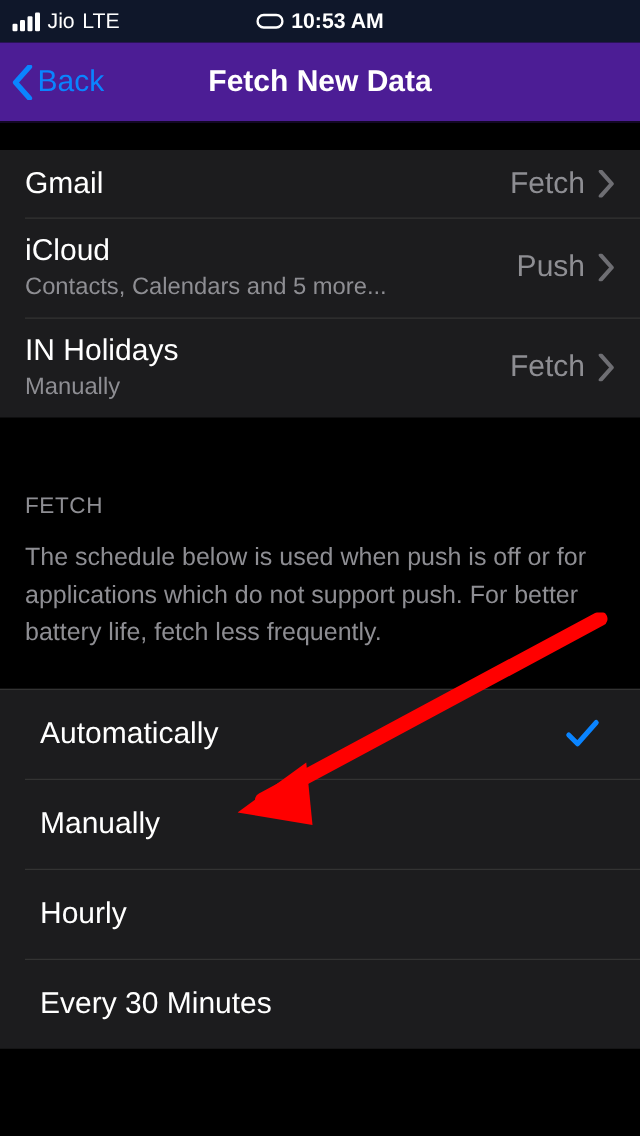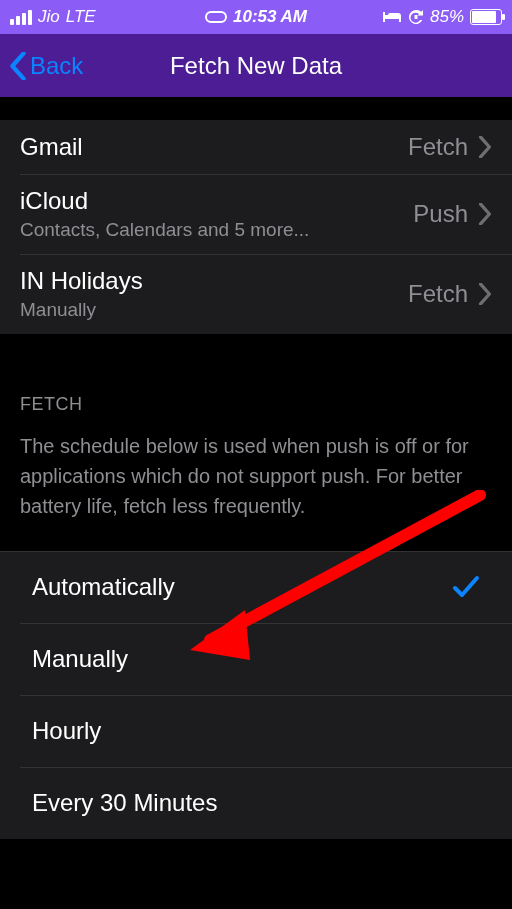--- a/index.html
+++ b/index.html
@@ -8,29 +8,28 @@
     height: 909px;
     background: #000;
     font-family: -apple-system, "Helvetica Neue", Helvetica, Arial, sans-serif;
     color: #fff;
     overflow: hidden;
     position: relative;
   }
   
   .status-bar {
     height: 34px;
-    background: #8b5cf6;
+    background: #0f172a;
     display: flex;
     align-items: center;
     padding: 0 10px;
     font-size: 17px;
     font-weight: 500;
     color: #fff;
     justify-content: space-between;
-    font-style: italic;
   }
   .status-left { display: flex; align-items: center; gap: 6px; }
   .status-center { position: absolute; left: 0; right: 0; text-align: center; display: flex; justify-content: center; align-items: center; gap: 6px; font-weight: 600; pointer-events: none;}
   .status-right { display: flex; align-items: center; gap: 6px; font-weight: 500;}
   .signal-bars { display: flex; align-items: flex-end; gap: 2px; }
   .signal-bars span { width: 4px; background: #fff; display: inline-block; border-radius: 1px;}
   .signal-bars span:nth-child(1){height:6px;}
   .signal-bars span:nth-child(2){height:9px;}
   .signal-bars span:nth-child(3){height:12px;}
   .signal-bars span:nth-child(4){height:15px;}
@@ -51,21 +50,21 @@
     align-items: center;
     position: relative;
     border-bottom: 1px solid #000;
   }
   .back-btn {
     display: flex; align-items: center; color: #0a84ff; font-size: 24px; padding-left: 8px; gap: 2px;
     font-weight: 400;
   }
   .back-btn svg { width: 20px; height: 28px; }
   .nav-title {
-    position: absolute; left: 0; right: 0; text-align: center; font-size: 24px; font-weight: 400; color: #fff; pointer-events: none;
+    position: absolute; left: 0; right: 0; text-align: center; font-size: 24px; font-weight: 700; color: #fff; pointer-events: none;
   }
 
   .gap { height: 22px; background: #000; }
 
   
   .group { background: #1c1c1e; }
   .row {
     display: flex; align-items: center; padding: 13px 20px; position: relative;
   }
   .row + .row::before {
@@ -126,37 +125,20 @@
     <span>LTE</span>
   </div>
   <div class="status-center">
     <span class="hotspot-icon">
       <svg width="22" height="14" viewBox="0 0 22 14">
           <path d="M6 1a6 6 0 000 12h10a6 6 0 000-12H6zm0 2h10a4 4 0 010 8H6a4 4 0 010-8z" fill="#fff"></path>
         </svg>
     </span>
     <span style="font-weight:700">10:53 AM</span>
   </div>
-  <div class="status-right">
-    <span class="bed-icon">
-      <svg width="20" height="14" viewBox="0 0 20 14">
-          <path d="M1 2v10h2v-3h14v3h2V6a3 3 0 00-3-3H8a2 2 0 00-2 2H3V2H1z" fill="#fff"></path>
-        </svg>
-    </span>
-    <span class="orientation-icon">
-      <svg width="16" height="16" viewBox="0 0 16 16">
-          <path d="M8 1a7 7 0 106.3 10H12a5 5 0 11-1-6l-1.5 1.5H15V1l-1.7 1.7A7 7 0 008 1z" fill="#fff"></path>
-          <rect x="6.5" y="6" width="3" height="4" rx="0.5" fill="#fff"></rect>
-        </svg>
-    </span>
-    <span>85%</span>
-    <span class="battery">
-      <span class="battery-fill" style="width:23.8px"></span>
-    </span>
-  </div>
 </div>
 
 <div class="nav-bar">
   <div class="back-btn">
     <svg viewBox="0 0 12 20">
         <path d="M10 1L2 10l8 9" stroke="#0a84ff" stroke-width="3" fill="none" stroke-linecap="round" stroke-linejoin="round"></path>
       </svg>
     <span>Back</span>
   </div>
   <div class="nav-title">Fetch New Data</div>

